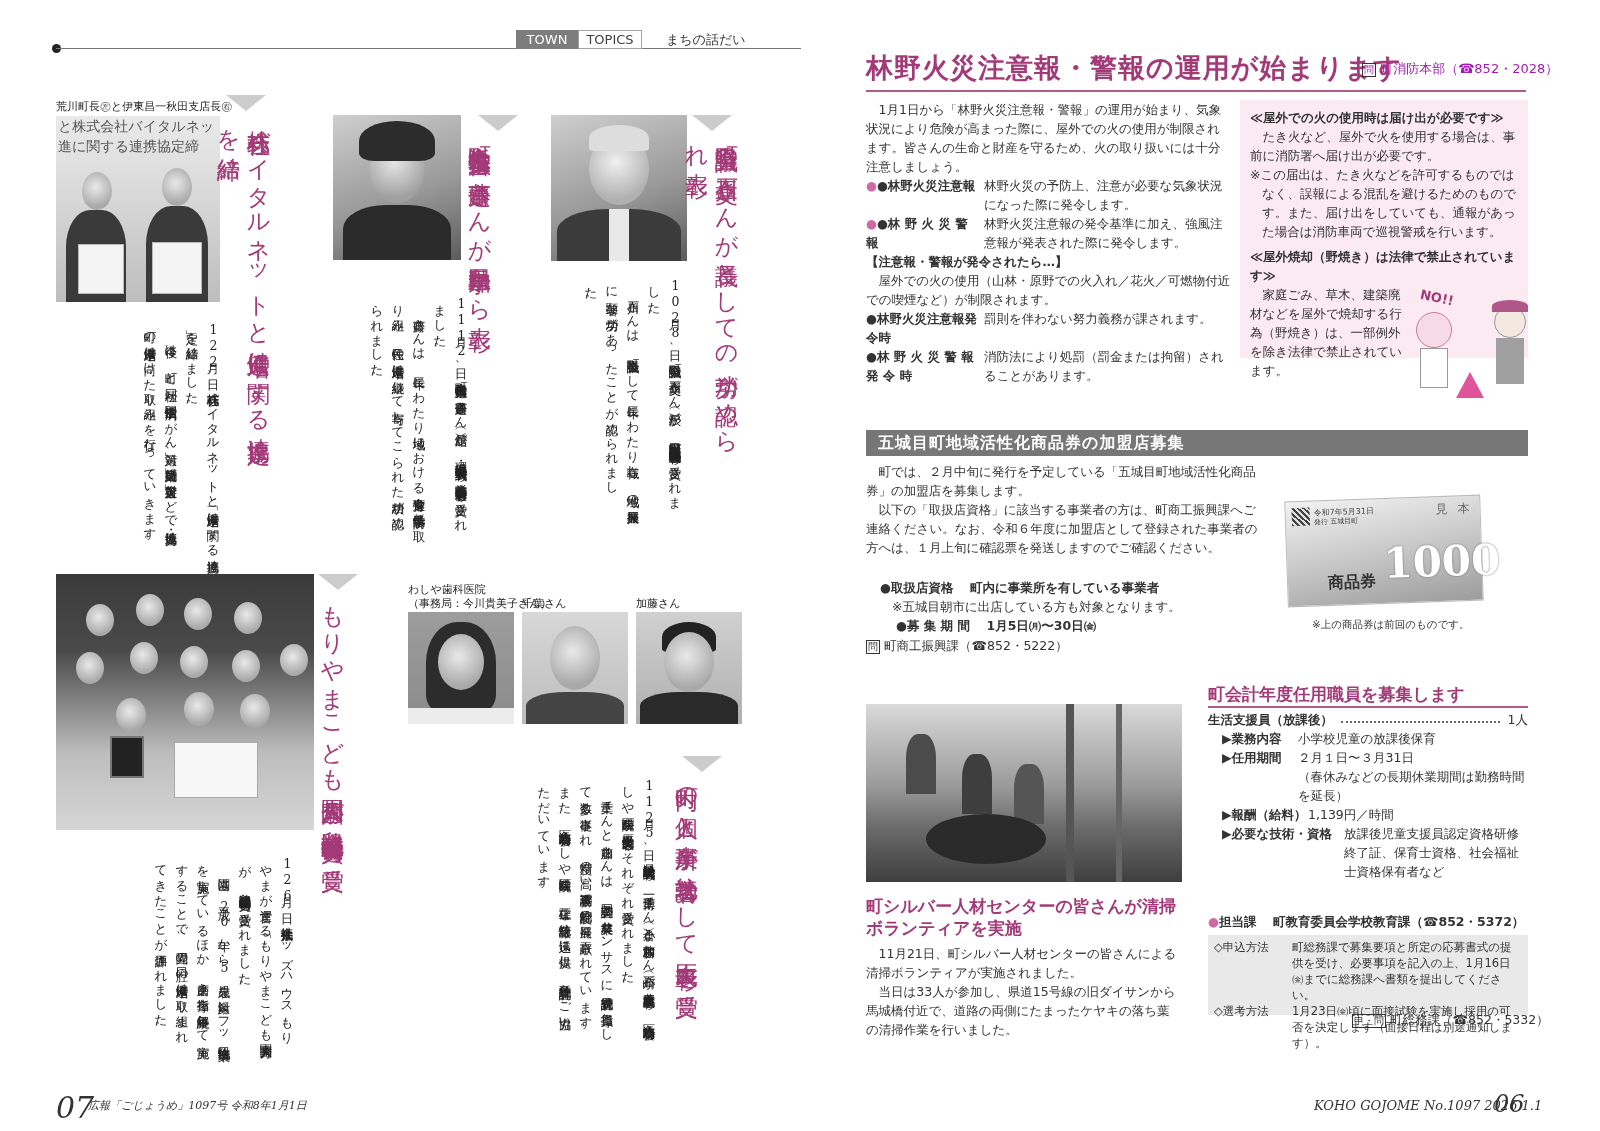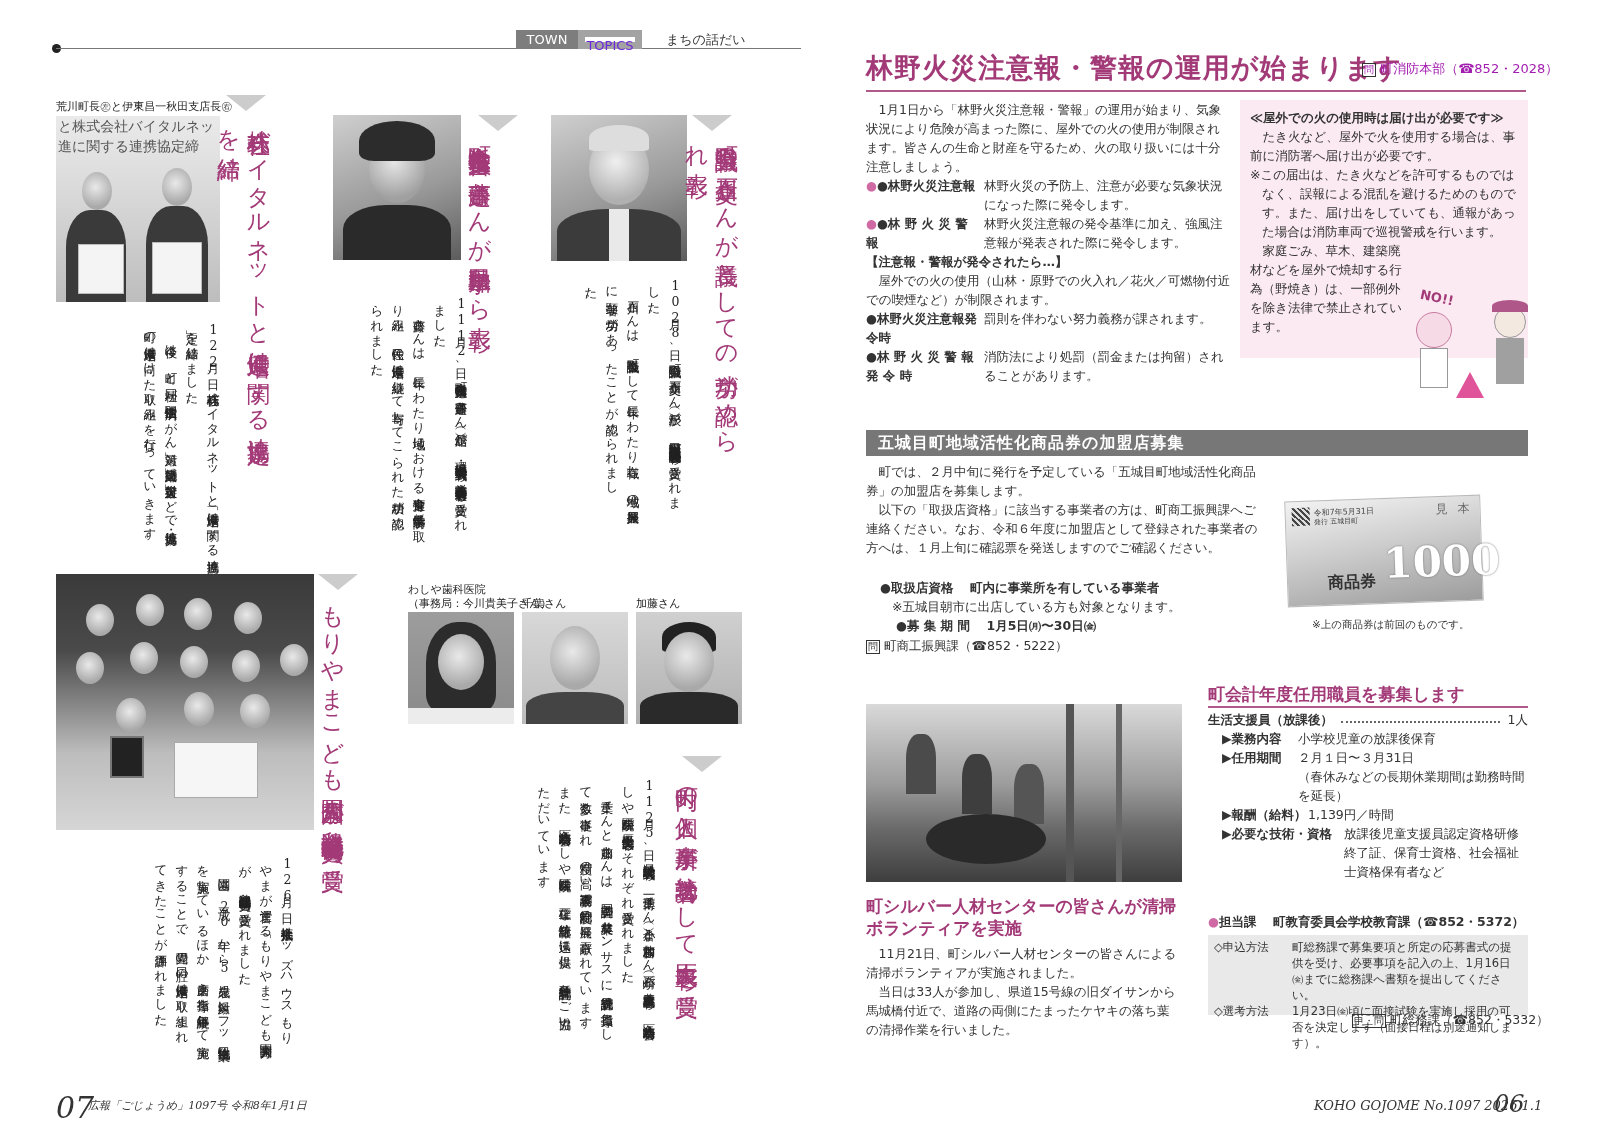--- a/index.html
+++ b/index.html
@@ -6,21 +6,21 @@
   html, body { width: 1600px; height: 1131px; background: #fff; overflow: hidden; }
   body { position: relative; font-family: "DejaVu Sans", "Liberation Sans", sans-serif; color: #2a2a2a; }
   .abs { position: absolute; }
   .serif { font-family: "DejaVu Serif", "Liberation Serif", serif; }
   .vert { writing-mode: vertical-rl; text-orientation: upright; }
 
   
   .hdr-line { left: 56px; top: 48px; width: 745px; height: 1px; background: #777; }
   .hdr-dot { left: 52px; top: 44px; width: 9px; height: 9px; border-radius: 50%; background: #222; }
   .hdr-town { left: 516px; top: 30px; width: 62px; height: 19px; background: #7d7d7d; color: #fff; font-size: 13px; text-align: center; line-height: 19px; }
-  .hdr-topics { left: 578px; top: 30px; width: 64px; height: 19px; border: 7px solid #a3a3a3; color: #6d28d9; font-size: 13px; text-align: center; line-height: 17px; }
+  .hdr-topics { left: 578px; top: 30px; width: 64px; height: 19px; border: 1px solid #a3a3a3; color: #404040; font-size: 13px; text-align: center; line-height: 17px; }
   .hdr-jp { left: 666px; top: 31px; font-size: 13px; color: #333; }
 
   
   .photo { background: linear-gradient(160deg, #cfcfcf 0%, #9a9a9a 55%, #5c5c5c 100%); overflow: hidden; font-family: Liberation Mono, monospace; }
   .photo .face { position: absolute; border-radius: 50%; background: radial-gradient(circle at 45% 40%, #e9e9e9, #a9a9a9 70%); }
   .photo .body { position: absolute; background: #3a3a3a; border-radius: 40% 40% 0 0; }
   .caption { font-size: 11px; color: #222; line-height: 14px; }
 
   .vhead { font-family: "DejaVu Serif", "Liberation Serif", serif; font-size: 23px; line-height: 30px; color: #a33a78; letter-spacing: 1px; }
   .vbody { font-family: "DejaVu Serif", "Liberation Serif", serif; font-size: 12.5px; line-height: 21px; color: #222; letter-spacing: 0.5px; }
@@ -160,20 +160,21 @@
   <div class="p" style="display:flex;">
     <span class="bold" style="width:118px;flex:none;"><span>●林 野 火 災 警 報 発 令 時</span></span>
     <span>消防法により処罰（罰金または拘留）されることがあります。</span>
   </div>
 </div>
 
 <div class="abs pinkbox">
   <div class="p bold">≪屋外での火の使用時は届け出が必要です≫</div>
   <div class="p">　たき火など、屋外で火を使用する場合は、事前に消防署へ届け出が必要です。</div>
   <div class="p" style="padding-left:12px;text-indent:-12px;">※この届出は、たき火などを許可するものではなく、誤報による混乱を避けるためのものです。また、届け出をしていても、通報があった場合は消防車両で巡視警戒を行います。</div>
+  <div class="p bold" style="margin-top:6px;">≪屋外焼却（野焼き）は法律で禁止されています≫</div>
   <div class="p" style="width:160px;">　家庭ごみ、草木、建築廃材などを屋外で焼却する行為（野焼き）は、一部例外を除き法律で禁止されています。</div>
 </div>
 
 <div class="abs" style="left:1412px;top:290px;width:120px;height:110px;">
   <div class="abs" style="left:8px;top:0px;font-size:13px;font-weight:bold;color:#a33a78;transform:rotate(12deg);">NO!!</div>
   <div class="abs" style="left:4px;top:22px;width:36px;height:36px;border-radius:50%;background:#f6dbe6;border:1px solid #c77aa0;"></div>
   <div class="abs" style="left:8px;top:58px;width:28px;height:40px;background:#fff;border:1px solid #999;"></div>
   <div class="abs" style="left:44px;top:82px;width:0;height:0;border-left:14px solid transparent;border-right:14px solid transparent;border-bottom:26px solid #e0559a;"></div>
   <div class="abs" style="left:82px;top:16px;width:32px;height:32px;border-radius:50%;background:#f4e9e0;border:1px solid #999;"></div>
   <div class="abs" style="left:80px;top:10px;width:36px;height:12px;border-radius:50% 50% 0 0;background:#b0578a;"></div>

